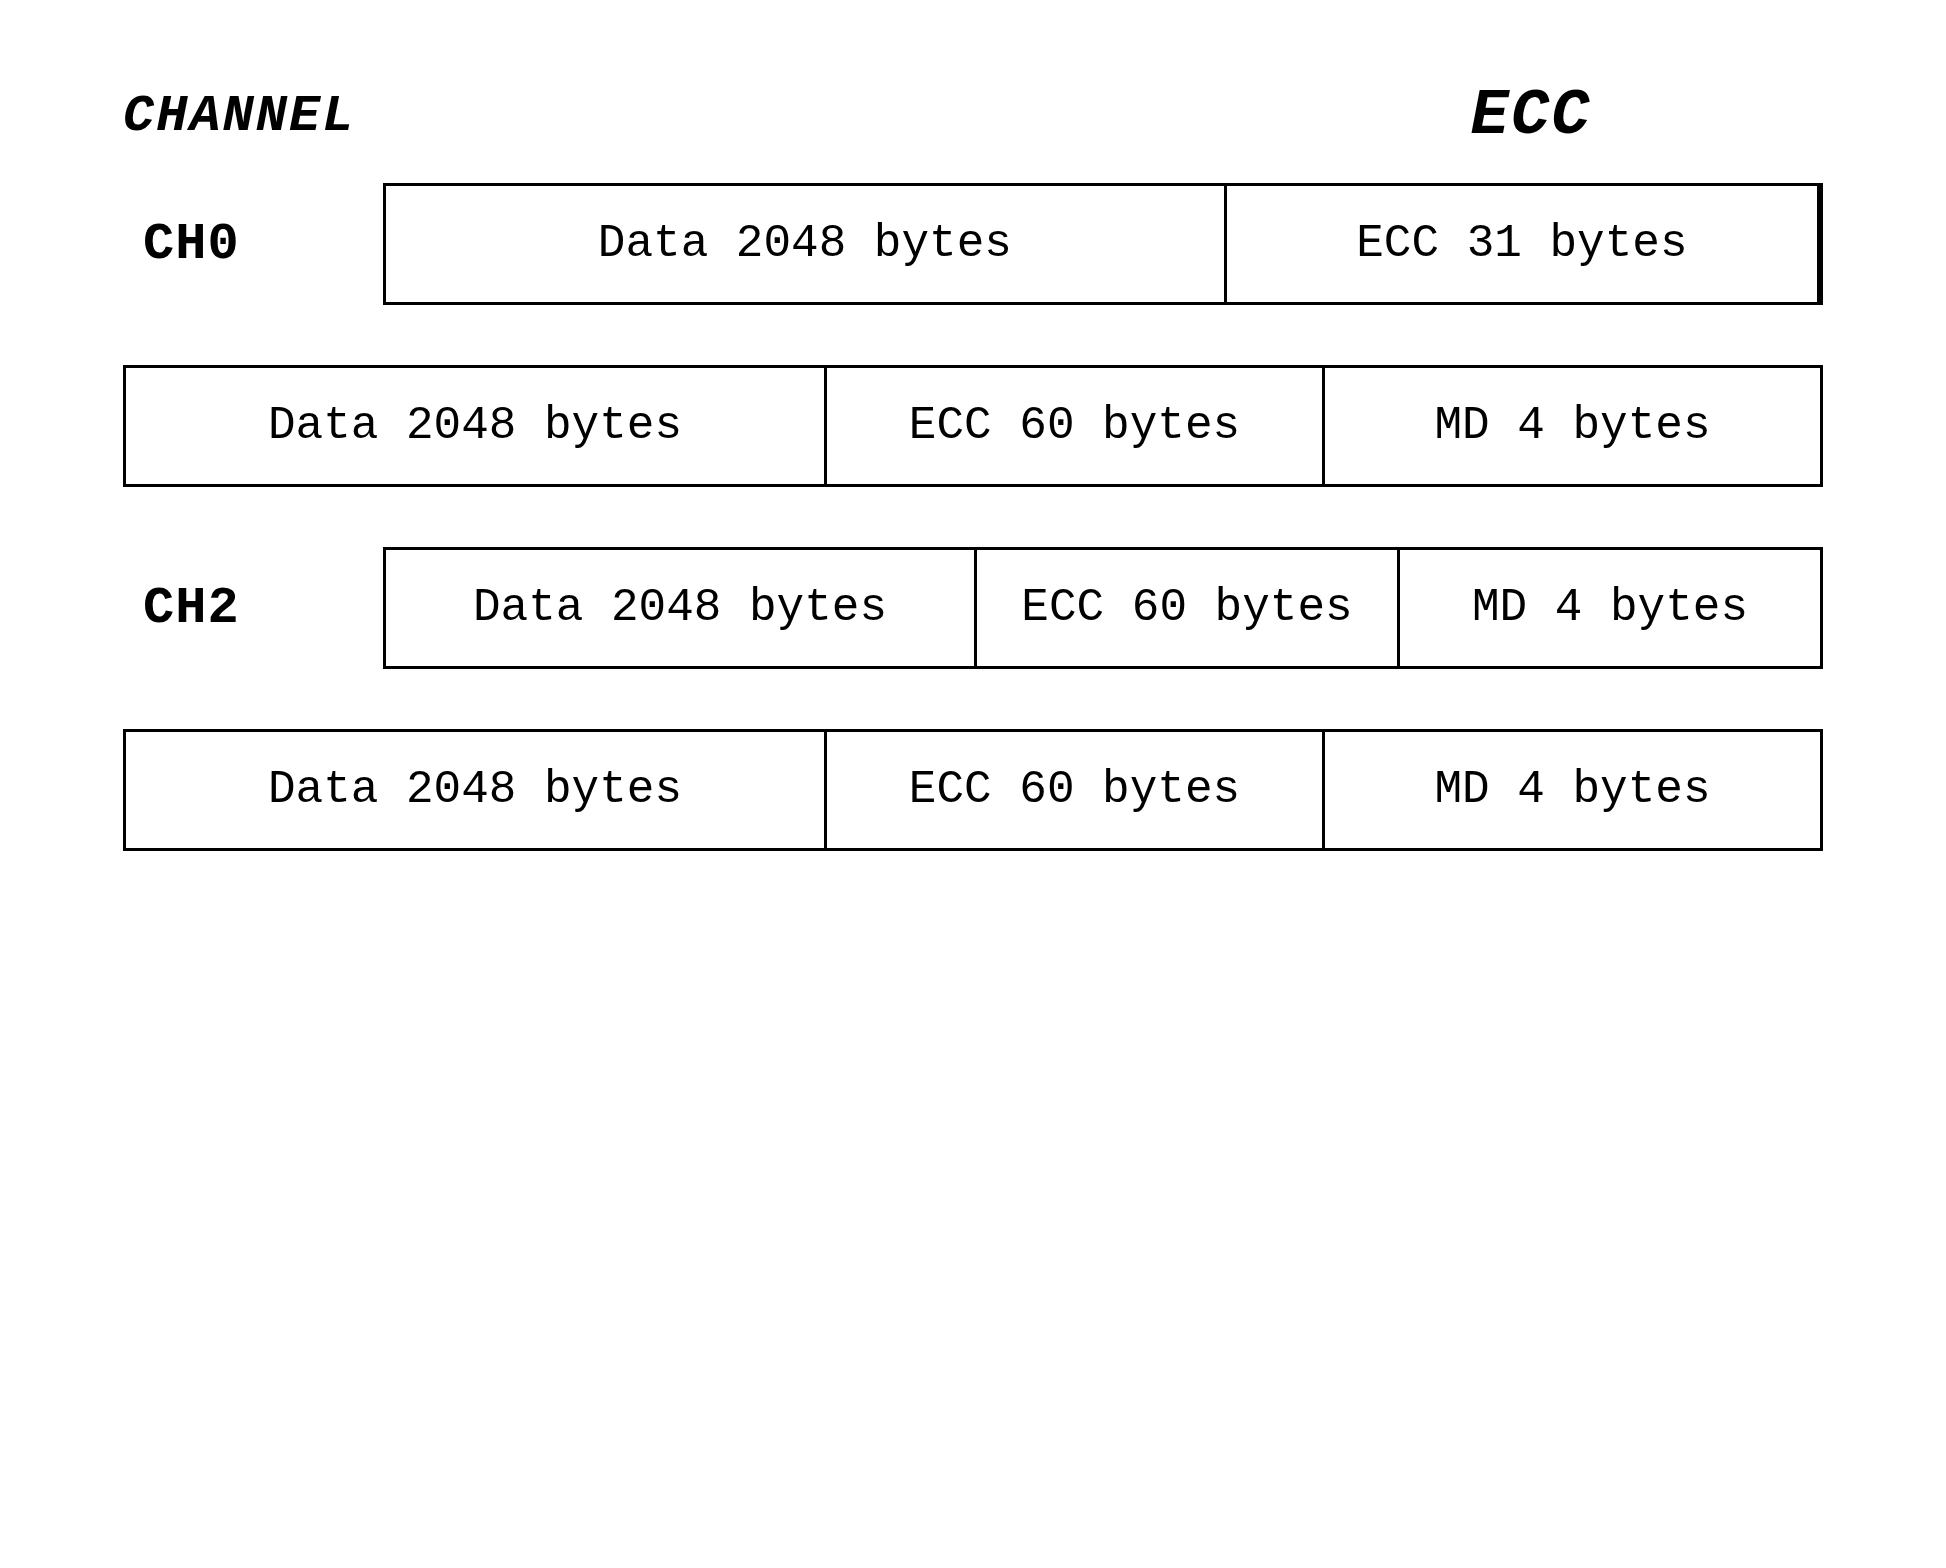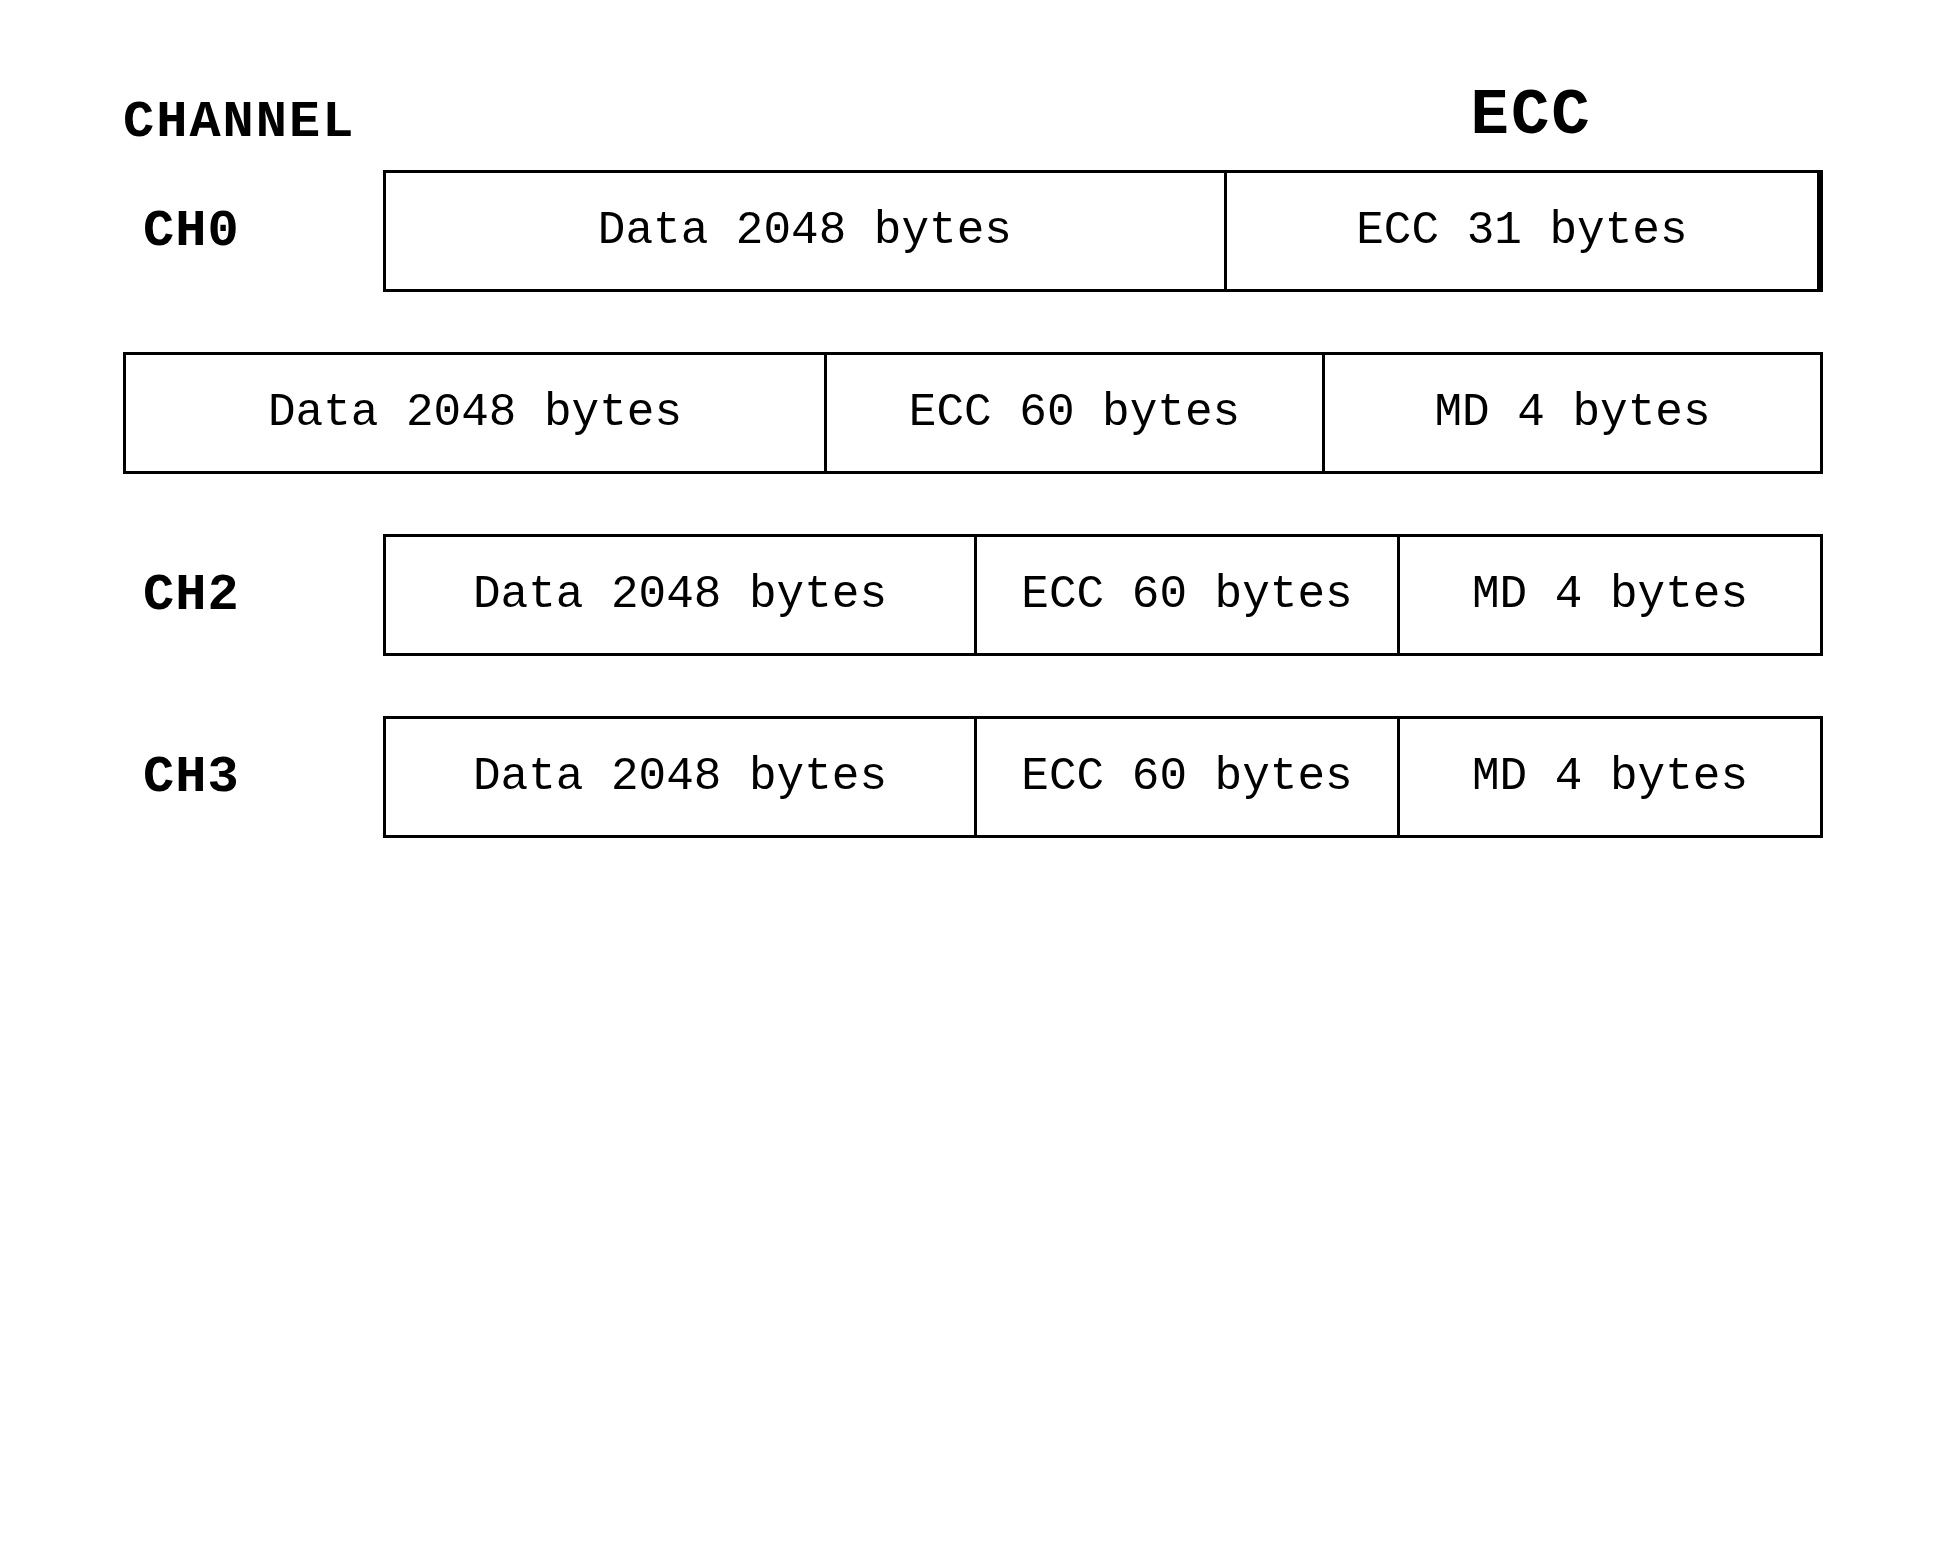--- a/index.html
+++ b/index.html
@@ -20,23 +20,24 @@
     }
 
     .diagram-container {
       width: 100%;
       max-width: 1700px;
       padding-top: 20px;
     }
 
     .header-row {
       display: flex;
-      align-items: flex-end;
-      margin-bottom: 18px;
+      align-items: center;
+      margin-bottom: 31px;
       padding-left: 0;
+      font-style: italic;
     }
 
     .col-channel-header {
       width: 260px;
       font-size: 52px;
       font-weight: bold;
       letter-spacing: 2px;
     }
 
     .col-data-header {
@@ -140,21 +141,20 @@
     </div>
       <div class="channel-row">
       <div class="channel-label">CH2</div>
       <div class="channel-cells">
         <div class="cell cell-data">Data 2048 bytes</div>
         <div class="cell cell-ecc">ECC 60 bytes</div>
         <div class="cell cell-md">MD 4 bytes</div>
       </div>
     </div>
       <div class="channel-row">
-      <div class="channel-label">CH3</div>
       <div class="channel-cells">
         <div class="cell cell-data">Data 2048 bytes</div>
         <div class="cell cell-ecc">ECC 60 bytes</div>
         <div class="cell cell-md">MD 4 bytes</div>
       </div>
     </div>
     </div>
 
 
 </div>

